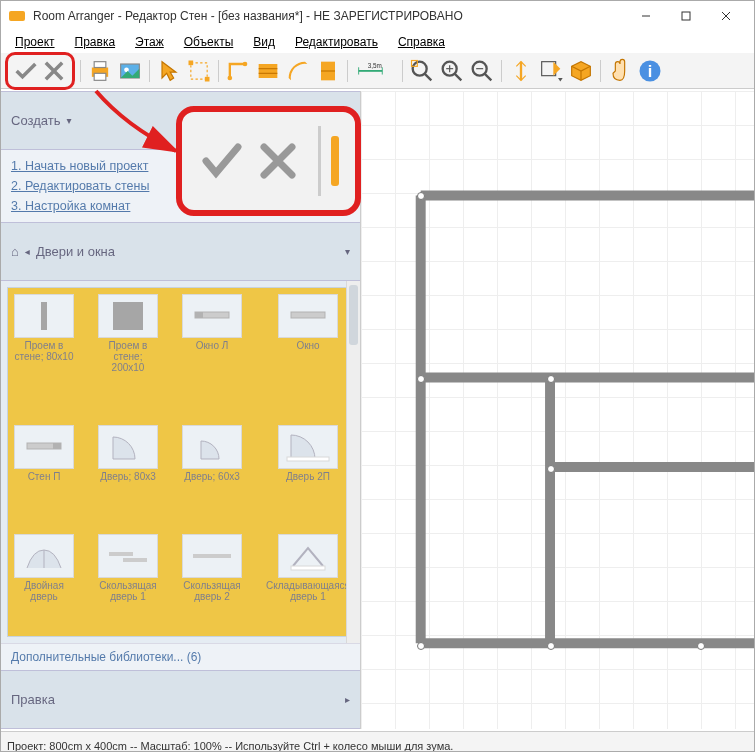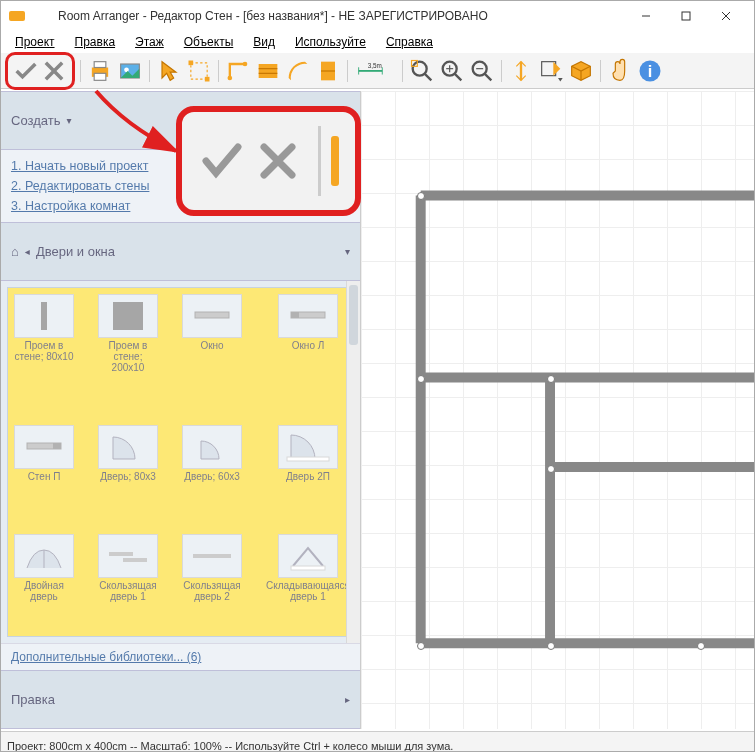--- a/index.html
+++ b/index.html
@@ -1,18 +1,18 @@
 <!DOCTYPE html>
 <html><head>
 <meta charset="utf-8">
 <style>
 * { box-sizing: border-box; margin: 0; padding: 0; font-family: "Segoe UI", Tahoma, sans-serif; }
 body { width: 755px; height: 752px; background: #fff; position: relative; overflow: hidden; border: 1px solid #aaa; }
 
-.titlebar { height: 30px; display: flex; align-items: center; padding: 0 8px; background: #fff; gap: 25px; }
+.titlebar { height: 30px; display: flex; align-items: center; padding: 0 8px; background: #fff; }
 .titlebar .app-icon { width: 16px; height: 10px; background: #f5a623; border-radius: 2px; margin-right: 8px; }
 .titlebar .title { font-size: 12px; color: #333; flex: 1; }
 .winbtns { display: flex; gap: 0; }
 .winbtn { width: 40px; height: 28px; display: flex; align-items: center; justify-content: center; font-size: 12px; color: #333; }
 .winbtn svg { width: 10px; height: 10px; }
 
 .menubar { height: 22px; display: flex; align-items: center; padding: 0 6px; gap: 4px; background: #fff; font-size: 12px; }
 .menuitem { padding: 2px 8px; text-decoration: underline; }
 
 .toolbar { height: 36px; display: flex; align-items: center; padding: 2px 4px; gap: 2px; background: #f4f4f4; border-bottom: 1px solid #ccc; }
@@ -22,26 +22,26 @@
 .okcancel { display: flex; gap: 0; border: 3px solid #e02020; border-radius: 10px; padding: 2px 4px; background: #f4f4f4; position: relative; }
 
 .content { position: absolute; top: 90px; bottom: 22px; left: 0; right: 0; display: flex; }
 .sidebar { width: 360px; background: #e8eef4; border-right: 1px solid #bbb; display: flex; flex-direction: column; position: relative; opacity: 0.75; }
 .sechdr { background: #cdd8e3; border-top: 1px solid #aac; border-bottom: 1px solid #aac; padding: 21px 10px; font-size: 13px; color: #335; display:flex; align-items:center; gap:6px;}
 .sechdr .arrow { font-size:10px; }
 .steps { padding: 6px 10px; font-size: 12.5px; color: #1a4d8f; }
 .steps div { padding: 3px 0; text-decoration: underline; cursor: pointer; }
 
 .lib { flex: 1; overflow: hidden; padding: 6px; background: #dce6ef; position: relative; }
-.libgrid { display: grid; grid-template-columns: repeat(4, 1fr); gap: 20px; padding: 4px; background: #fde047; border:1px solid #b5c5d5; height: 100%; overflow-y: auto; }
+.libgrid { display: grid; grid-template-columns: repeat(4, 1fr); gap: 20px; padding: 4px; background: #eab308; border:1px solid #b5c5d5; height: 100%; overflow-y: auto; }
 .libitem { display: flex; flex-direction: column; align-items: center; font-size: 10px; color: #556; text-align: center; padding: 2px; }
 .libthumb { width: 60px; height: 44px; background: #e6ecf2; border: 1px solid #ccc; margin-bottom: 2px; display:flex; align-items:center; justify-content:center; }
 .libthumb svg { width: 50px; height: 36px; }
 
-.extra-libs { padding: 6px 10px; font-size: 12px; color: #1a4d8f; text-decoration: underline; background:#e8eef4; border-top:1px solid #ccd; }
+.extra-libs { padding: 6px 10px; font-size: 12px; color: #1a4d8f; background:#e8eef4; border-top:1px solid #ccd; }
 
 .canvas { flex: 1; position: relative; background: #fff; }
 .grid { position: absolute; inset: 0;
   background-image:
    linear-gradient(#eee 1px, transparent 1px),
    linear-gradient(90deg, #eee 1px, transparent 1px);
   background-size: 34px 34px;
   background-position: 0 0;
 }
 .walls { position: absolute; inset: 0; }
@@ -85,21 +85,21 @@
       </div>
   </div>
 </div>
 
 <div class="menubar">
   <div class="menuitem">Проект</div>
   <div class="menuitem">Правка</div>
   <div class="menuitem">Этаж</div>
   <div class="menuitem">Объекты</div>
   <div class="menuitem">Вид</div>
-  <div class="menuitem">Используйте</div>
+  <div class="menuitem">Редактировать</div>
   <div class="menuitem">Справка</div>
 </div>
 
 <div class="toolbar">
   <div class="okcancel">
     <div class="tbtn">
         <svg viewBox="0 0 24 24">
           <path d="M4 12 L9 17 L20 6" fill="none" stroke="#888" stroke-width="3"></path>
         </svg>
       </div>
@@ -263,32 +263,32 @@
               <svg>
                 <rect x="10" y="4" width="30" height="28" fill="#888"></rect>
               </svg>
             </div>
             <span>Проем в стене; 200x10</span>
           </div>
         <div class="libitem">
             <div class="libthumb">
               <svg>
                 <rect x="8" y="14" width="34" height="6" fill="#bbb" stroke="#999"></rect>
+                <rect x="8" y="14" width="8" height="6" fill="#999"></rect>
+              </svg>
+            </div>
+            <span>Окно Л</span>
+          </div>
+        <div class="libitem">
+            <div class="libthumb">
+              <svg>
+                <rect x="8" y="14" width="34" height="6" fill="#bbb" stroke="#999"></rect>
               </svg>
             </div>
             <span>Окно</span>
-          </div>
-        <div class="libitem">
-            <div class="libthumb">
-              <svg>
-                <rect x="8" y="14" width="34" height="6" fill="#bbb" stroke="#999"></rect>
-                <rect x="8" y="14" width="8" height="6" fill="#999"></rect>
-              </svg>
-            </div>
-            <span>Окно Л</span>
           </div>
         <div class="libitem">
             <div class="libthumb">
               <svg>
                 <rect x="8" y="14" width="34" height="6" fill="#bbb" stroke="#999"></rect>
                 <rect x="34" y="14" width="8" height="6" fill="#999"></rect>
               </svg>
             </div>
             <span>Стен П</span>
           </div>

